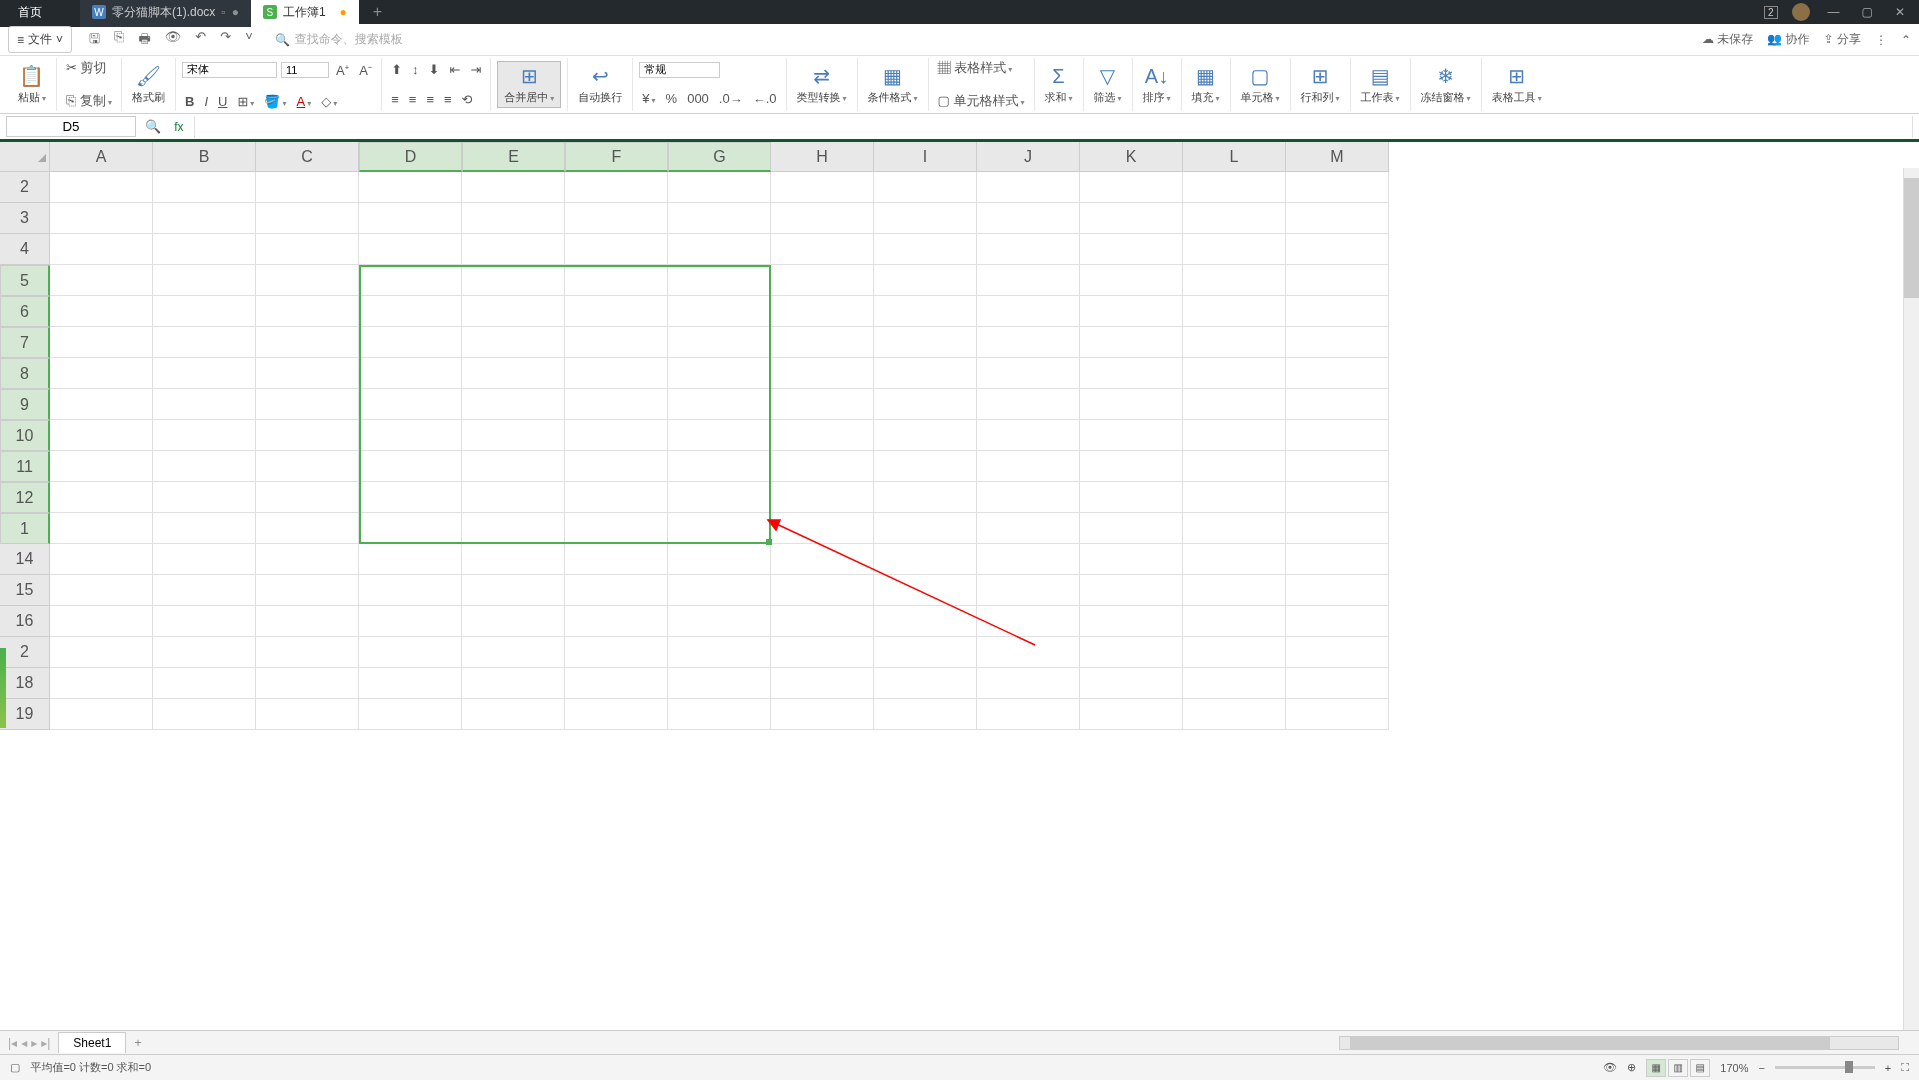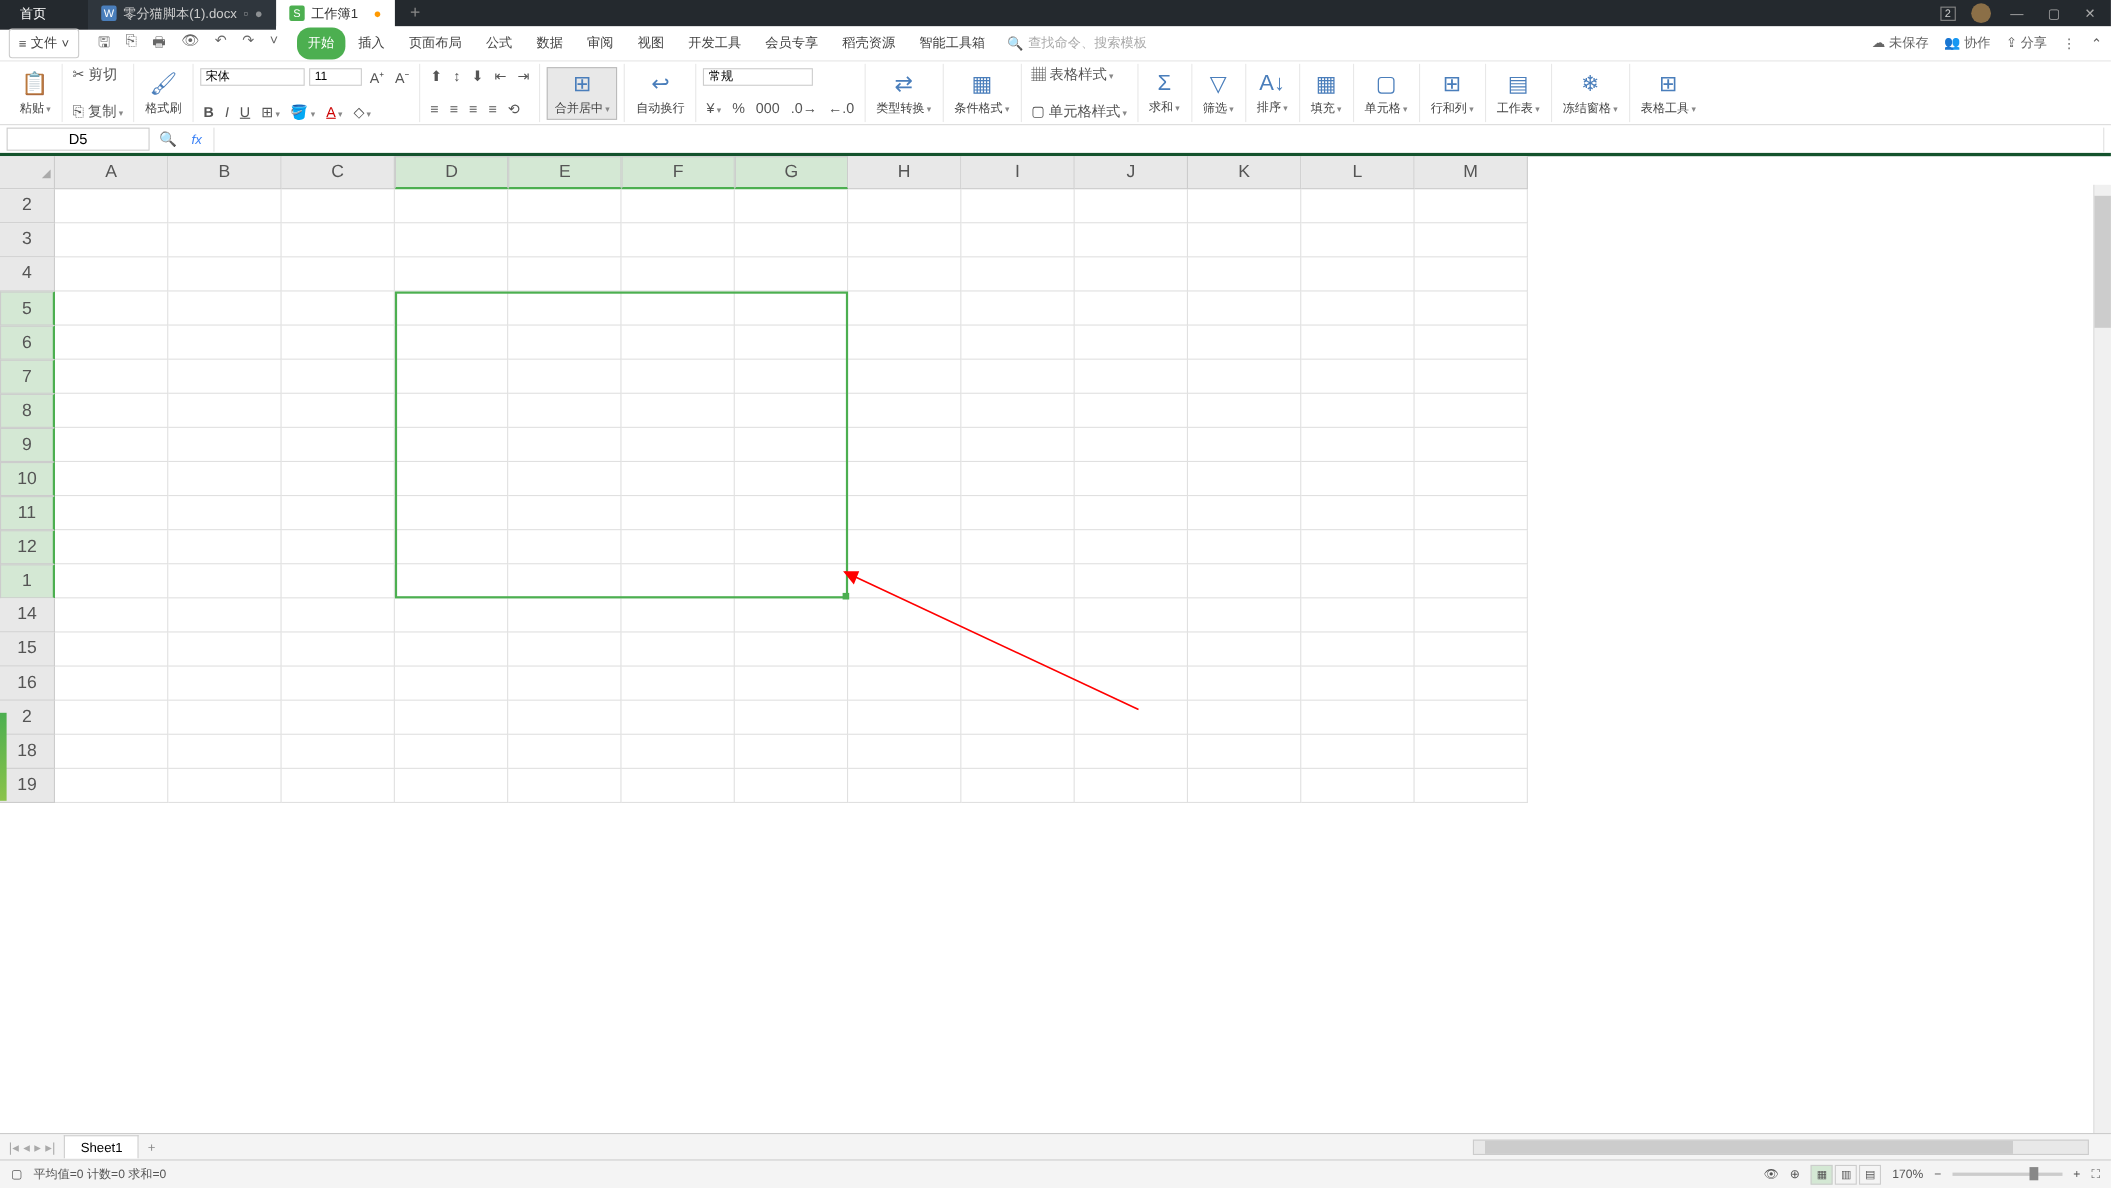--- a/index.html
+++ b/index.html
@@ -43,21 +43,21 @@
 .rg-row { display: flex; align-items: center; gap: 4px; }
 .sel { border: 1px solid #ccc; padding: 1px 4px; font-size: 11px; background: #fff; }
 .sel.font { width: 95px; }
 .sel.size { width: 48px; }
 .btn-sm { padding: 2px 3px; cursor: pointer; color: #555; font-size: 13px; }
 .dd::after { content: "▾"; font-size: 8px; margin-left: 2px; color: #888; }
 
 
 .formulabar { height: 28px; background: #fff; border-bottom: 3px solid #14532d; display: flex; align-items: center; padding: 0 6px; gap: 6px; font-size: 12px; }
 .namebox { width: 130px; border: 1px solid #ccc; padding: 2px 6px; text-align: center; background: #fff; }
-.fx-label { color: #3b82f6; font-style: italic; padding: 0 4px; }
+.fx-label { color: #15803d; padding: 0 4px; }
 .fx-input { flex: 1; border: 1px solid #e0e0e0; border-top: none; border-bottom: none; padding: 2px 6px; height: 22px; }
 
 
 .grid-wrap { position: relative; height: 600px; }
 .corner { position: absolute; left: 0; top: 0; width: 50px; height: 30px; background: #e8e8e8; border-right: 1px solid #ccc; border-bottom: 1px solid #ccc; }
 .col-headers { position: absolute; left: 50px; top: 0; height: 30px; display: flex; }
 .col-h { width: 103px; height: 30px; background: #e8e8e8; border-right: 1px solid #ccc; border-bottom: 1px solid #ccc; display: flex; align-items: center; justify-content: center; font-size: 16px; color: #555; }
 .col-h.sel { background: #d4e8d4; border-bottom: 2px solid #4caf50; }
 .row-headers { position: absolute; left: 0; top: 30px; width: 50px; }
 .row-h { height: 31px; background: #e8e8e8; border-right: 1px solid #ccc; border-bottom: 1px solid #ccc; display: flex; align-items: center; justify-content: center; font-size: 16px; color: #555; }
@@ -127,33 +127,20 @@
   </div>
   <div class="qat">
     <span class="btn-sm">🖫</span>
     <span class="btn-sm">⎘</span>
     <span class="btn-sm">🖶</span>
     <span class="btn-sm">👁</span>
     <span class="btn-sm">↶</span>
     <span class="btn-sm">↷</span>
     <span class="btn-sm">˅</span>
   </div>
-  <div class="menu-tabs">
-    <div class="menu-tab active">开始</div>
-    <div class="menu-tab">插入</div>
-    <div class="menu-tab">页面布局</div>
-    <div class="menu-tab">公式</div>
-    <div class="menu-tab">数据</div>
-    <div class="menu-tab">审阅</div>
-    <div class="menu-tab">视图</div>
-    <div class="menu-tab">开发工具</div>
-    <div class="menu-tab">会员专享</div>
-    <div class="menu-tab">稻壳资源</div>
-    <div class="menu-tab">智能工具箱</div>
-  </div>
   <div class="search-box">
     <span>🔍</span>
     <span>查找命令、搜索模板</span>
   </div>
   <div class="menu-right">
     <span>☁ <span>未保存</span></span>
     <span>👥 <span>协作</span></span>
     <span>⇪ <span>分享</span></span>
     <span>⋮</span>
     <span>⌃</span>
@@ -228,21 +215,21 @@
   </div>
   <div class="ribbon-group">
     <div class="rg-big">
         <span class="ico">↩</span>
         <span>自动换行</span>
       </div>
   </div>
   <div class="ribbon-group">
     <div class="rg-rows">
       <div class="rg-row">
-          <input class="sel" style="width: 100px;" value="常规">
+          <input class="sel" style="width: 81px;" value="常规">
         </div>
       <div class="rg-row">
         <span class="btn-sm dd">¥</span>
         <span class="btn-sm">%</span>
         <span class="btn-sm">000</span>
         <span class="btn-sm">.0→</span>
         <span class="btn-sm">←.0</span>
       </div>
     </div>
   </div>

